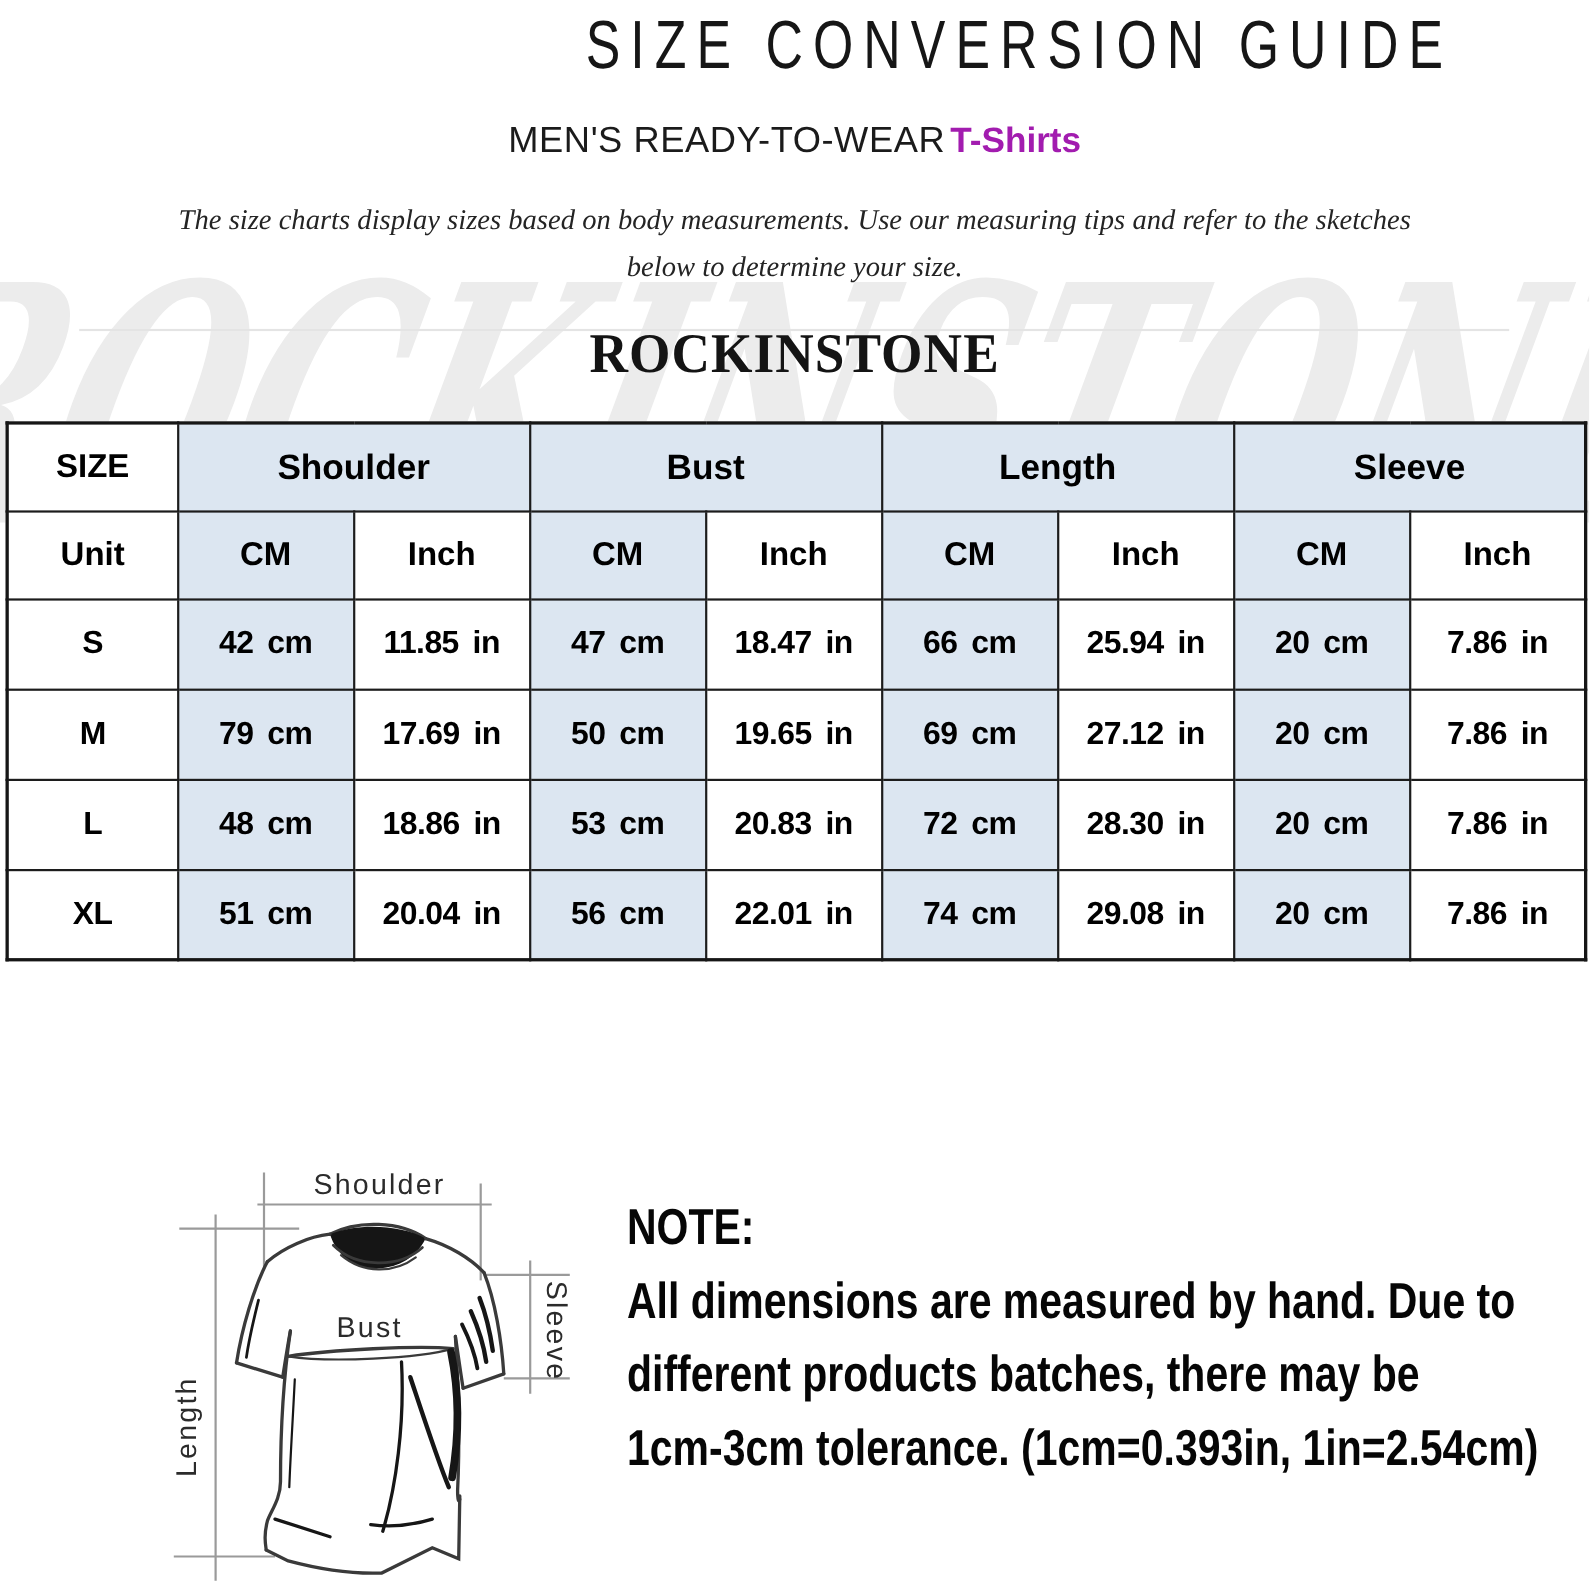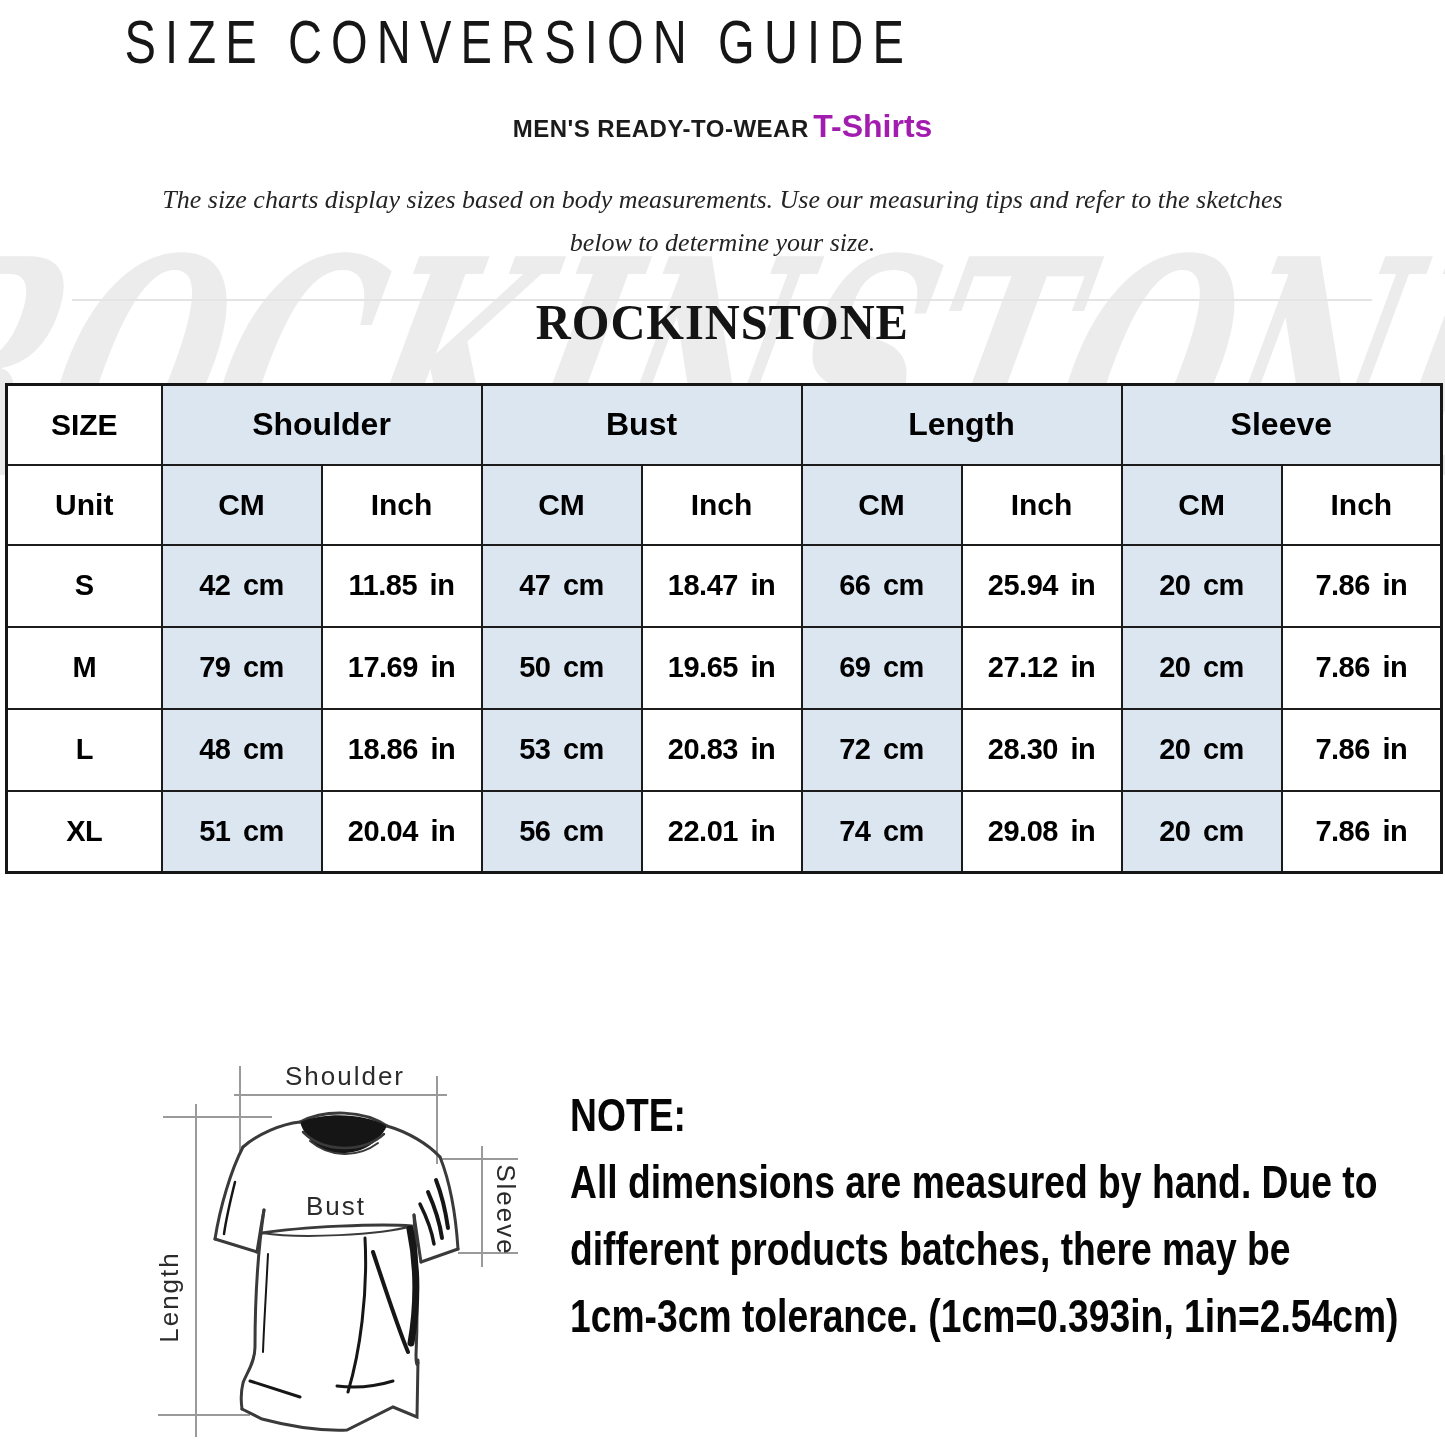--- a/index.html
+++ b/index.html
@@ -5,27 +5,27 @@
   html,body { margin:0; padding:0; background:#ffffff; }
   .page {
     position:relative; width:1445px; height:1445px; background:#ffffff;
     overflow:hidden; font-family:"Liberation Sans", sans-serif; color:#111;
   }
   
   .watermark { position:absolute; top:175px; left:0; width:1445px; height:410px; z-index:0; pointer-events:none; }
   .faint-rule { position:absolute; top:299px; left:72px; width:1300px; height:2px; background:#e4e4e4; z-index:0; }
 
   
-  .title-wrap { position:absolute; top:6px; left:0; width:100%; text-align:left; z-index:2; }
+  .title-wrap { position:absolute; top:6px; left:0; width:100%; text-align:right; z-index:2; }
   .title-inner {
     display:inline-block; font-size:62px; font-weight:400; letter-spacing:12px;
     transform:scaleX(.76); transform-origin:center; white-space:nowrap; color:#161616;
   }
   .subtitle-wrap { position:absolute; top:108px; left:0; width:100%; text-align:center; z-index:2; }
-  .subtitle-main { font-size:24px; font-weight:700; letter-spacing:.5px; color:#1b1b1b; }
+  .subtitle-main { font-size:33px; font-weight:400; letter-spacing:.5px; color:#1b1b1b; }
   .subtitle-sub  { font-size:32px; font-weight:700; letter-spacing:0; color:#a21caf; }
   .tagline-wrap {
     position:absolute; top:178px; left:0; width:100%; text-align:center; z-index:2;
     font-family:"Liberation Serif", serif; font-style:italic; font-size:26px; line-height:43px; color:#242424;
   }
   .brand-wrap { position:absolute; top:293px; left:0; width:100%; text-align:center; z-index:2; }
   .brand-text {
     display:inline-block; font-family:"Liberation Serif", serif; font-weight:700; font-size:51px;
     letter-spacing:1px; transform:scaleX(.95); color:#141414;
   }

